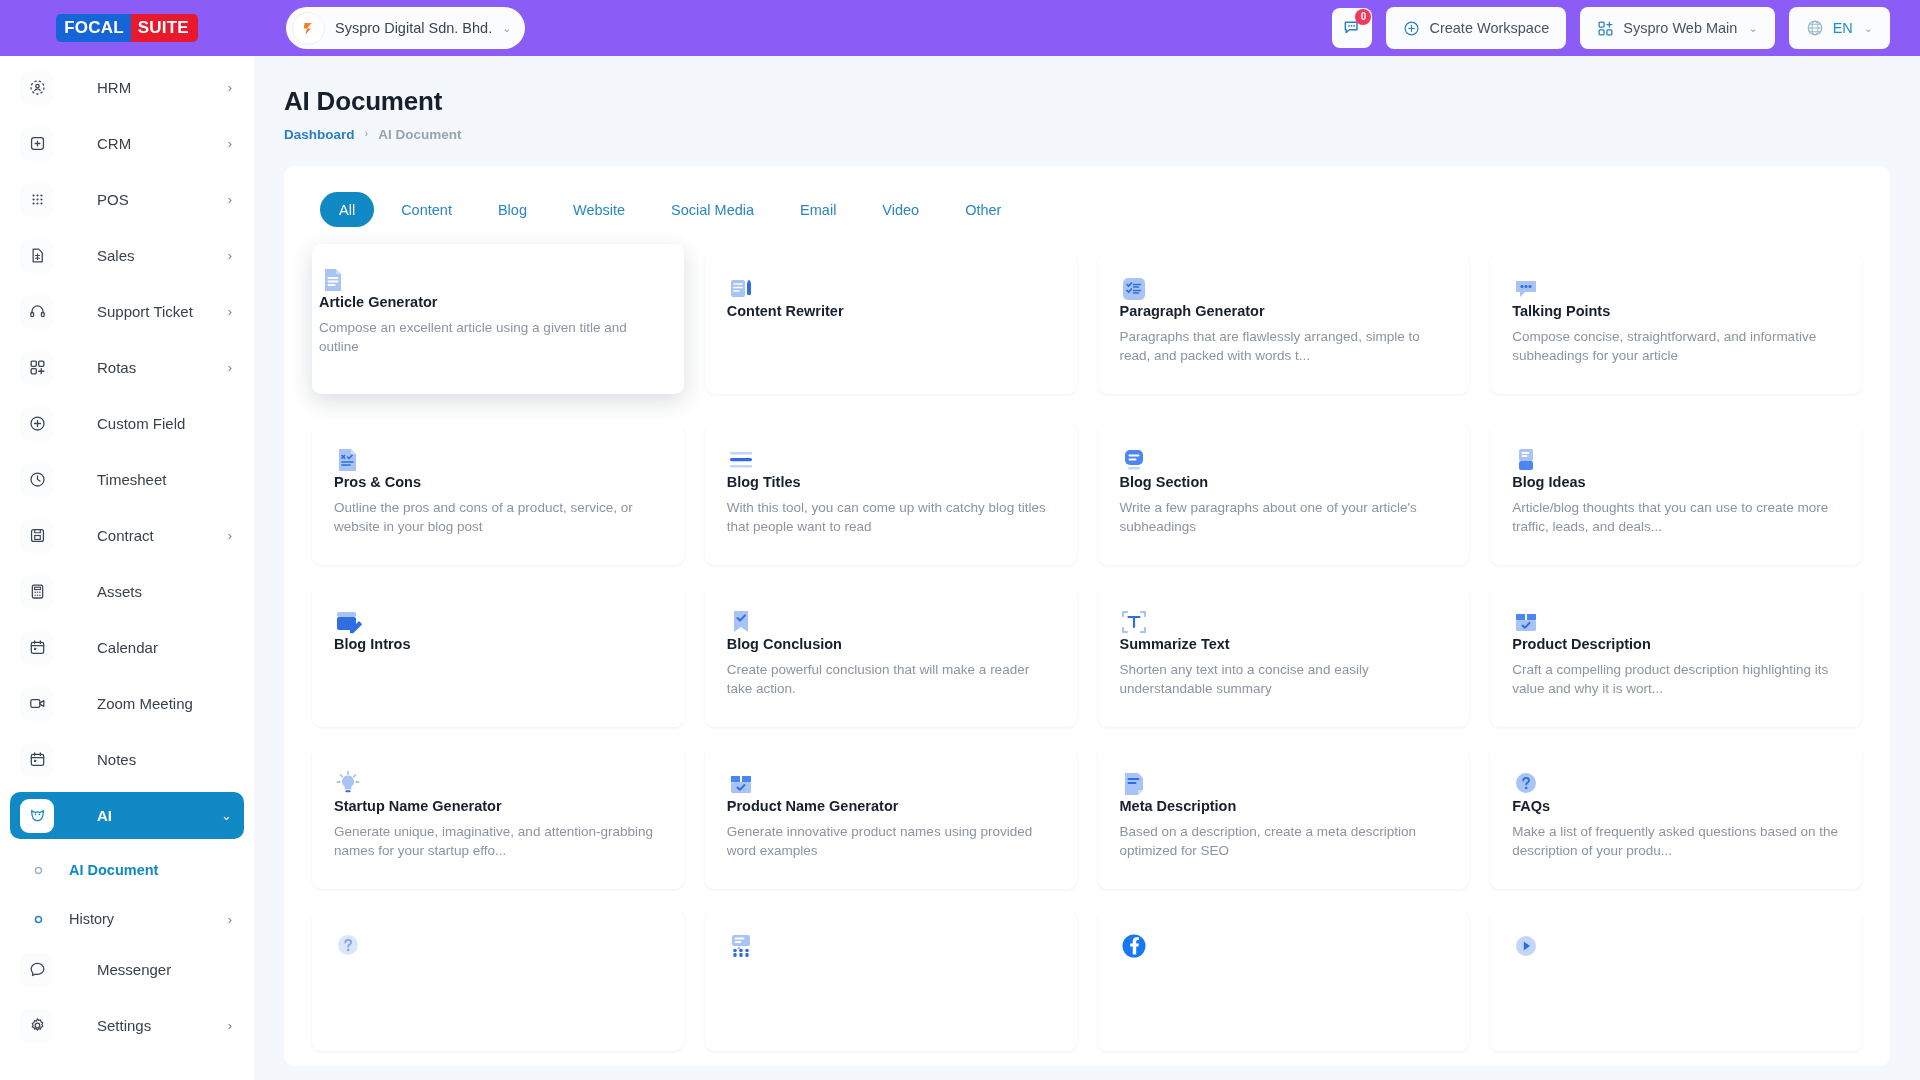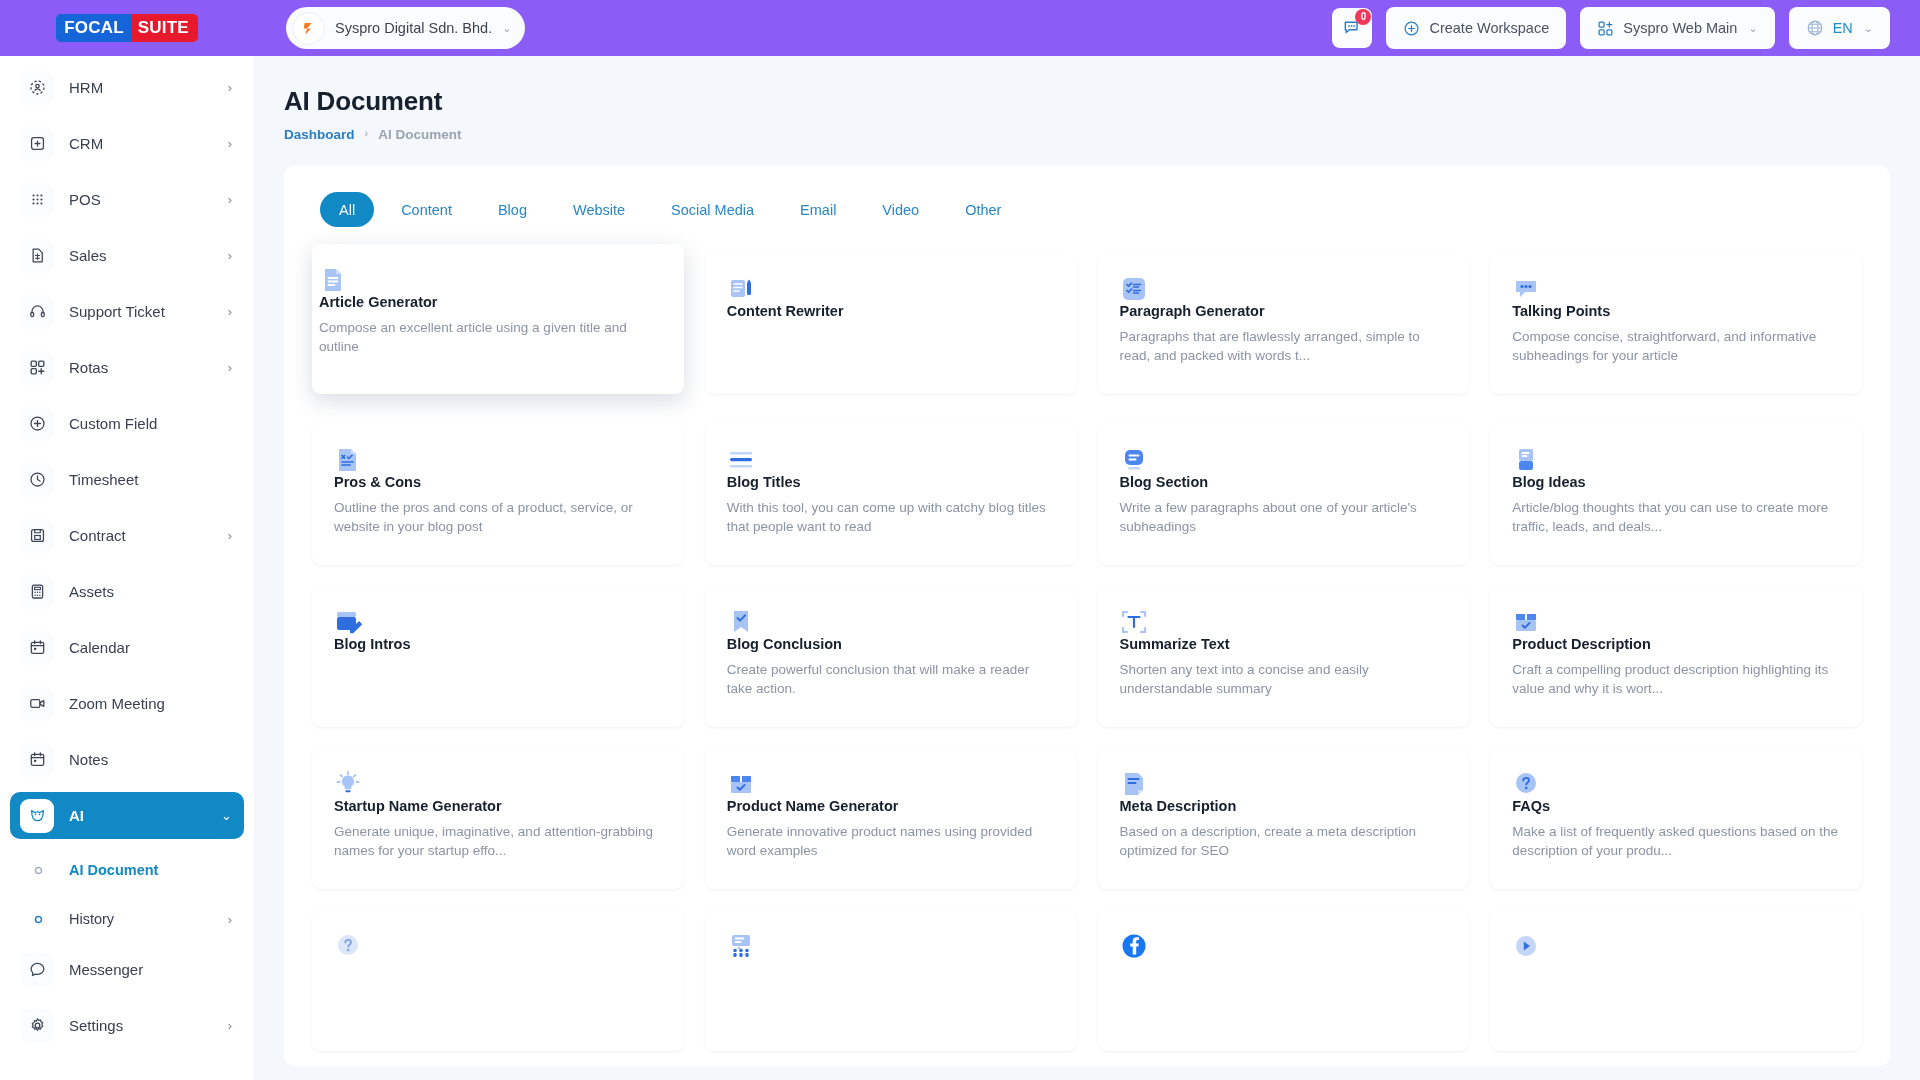--- a/index.html
+++ b/index.html
@@ -81,20 +81,21 @@
     background: #ffffff;
     overflow: hidden;
     z-index: 30;
   }
   .nav { padding: 8px 10px 0 10px; }
   .nav-item {
     display: flex; align-items: center;
     height: 47px; padding: 0 12px 0 10px;
     border-radius: 10px; margin-bottom: 9px;
     cursor: pointer;
+    gap: 28px;
   }
   .nav-ico {
     width: 34px; height: 34px; flex: none;
     background: #fbfcfe; border-radius: 9px;
     display: flex; align-items: center; justify-content: center;
     color: #3d4656;
   }
   .nav-label {
     margin-left: 15px; font-size: 15px; color: #39414f;
     white-space: nowrap;

